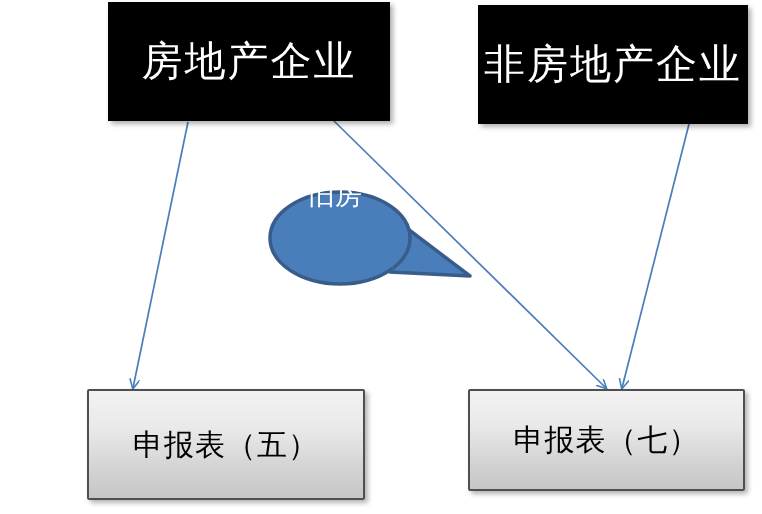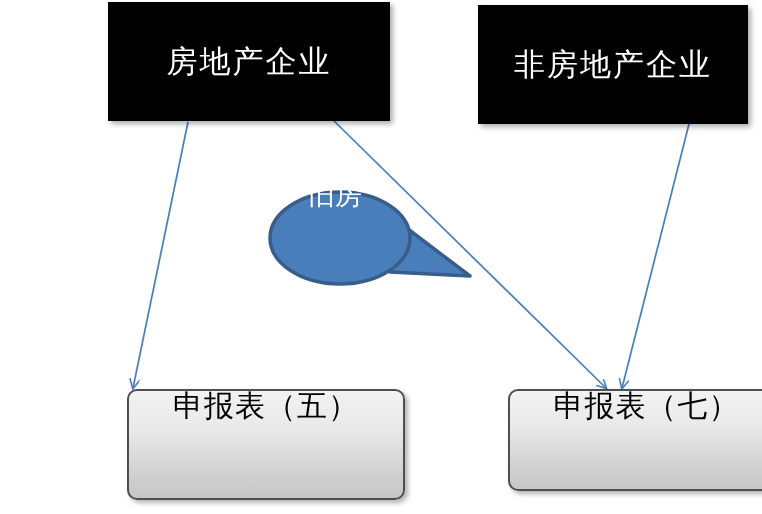--- a/index.html
+++ b/index.html
@@ -23,21 +23,21 @@
     position: absolute;
     background: #000000;
     color: #ffffff;
     display: flex;
     align-items: center;
     justify-content: center;
     box-shadow: 3px 3px 5px rgba(0,0,0,0.32);
     box-sizing: border-box;
   }
   .black-box .bx-label {
-    font-size: 31px;
+    font-size: 41px;
     letter-spacing: 2px;
     line-height: 1;
     color: #ffffff;
     white-space: nowrap;
   }
   #box-real-estate {
     left: 108px;
     top: 2px;
     width: 282px;
     height: 119px;
@@ -45,28 +45,28 @@
   #box-non-real-estate {
     left: 478px;
     top: 5px;
     width: 270px;
     height: 119px;
   }
 
   
   .gray-box {
     position: absolute;
-    border-radius: 10px;
+    border-radius: 2px;
     border: 2px solid #4f4f4f;
     background: linear-gradient(to bottom, #f2f2f2 0%, #e9e9e9 35%, #d2d2d2 75%, #c6c6c6 100%);
     display: flex;
+    align-items: center;
     justify-content: center;
     box-shadow: 3px 3px 5px rgba(0,0,0,0.30);
     box-sizing: border-box;
-    margin-left: 40px;
   }
   .gray-box .gx-label {
     font-size: 30px;
     color: #000000;
     letter-spacing: 1px;
     line-height: 1;
     white-space: nowrap;
   }
   #box-form-five {
     left: 87px;

